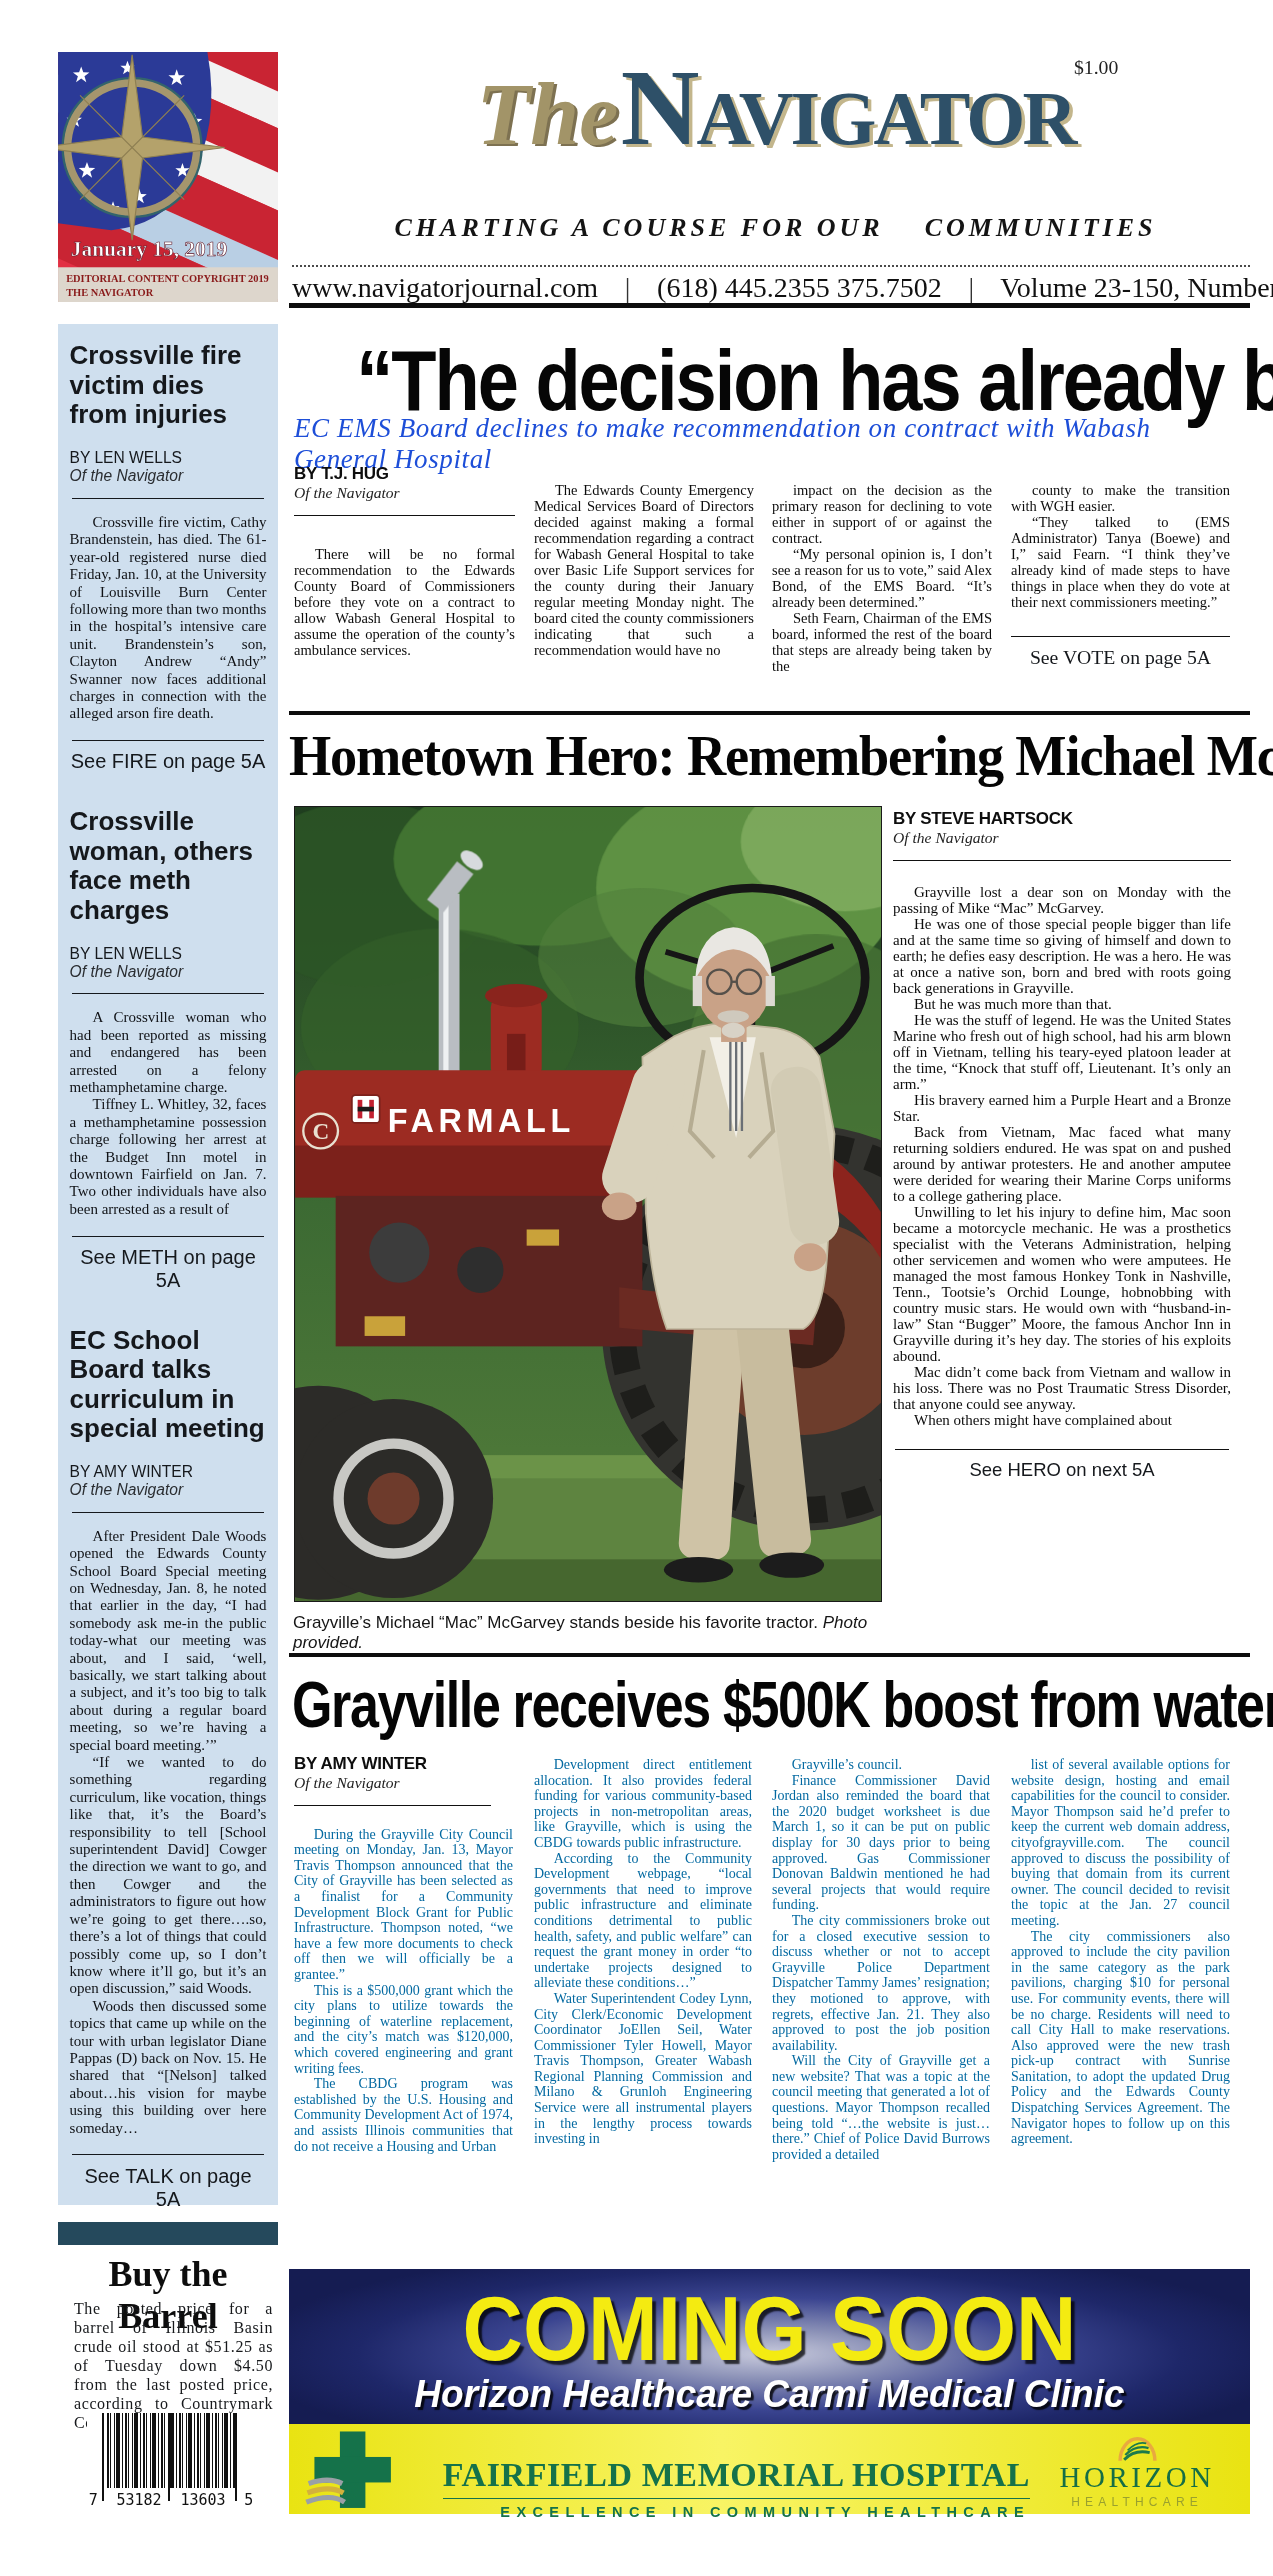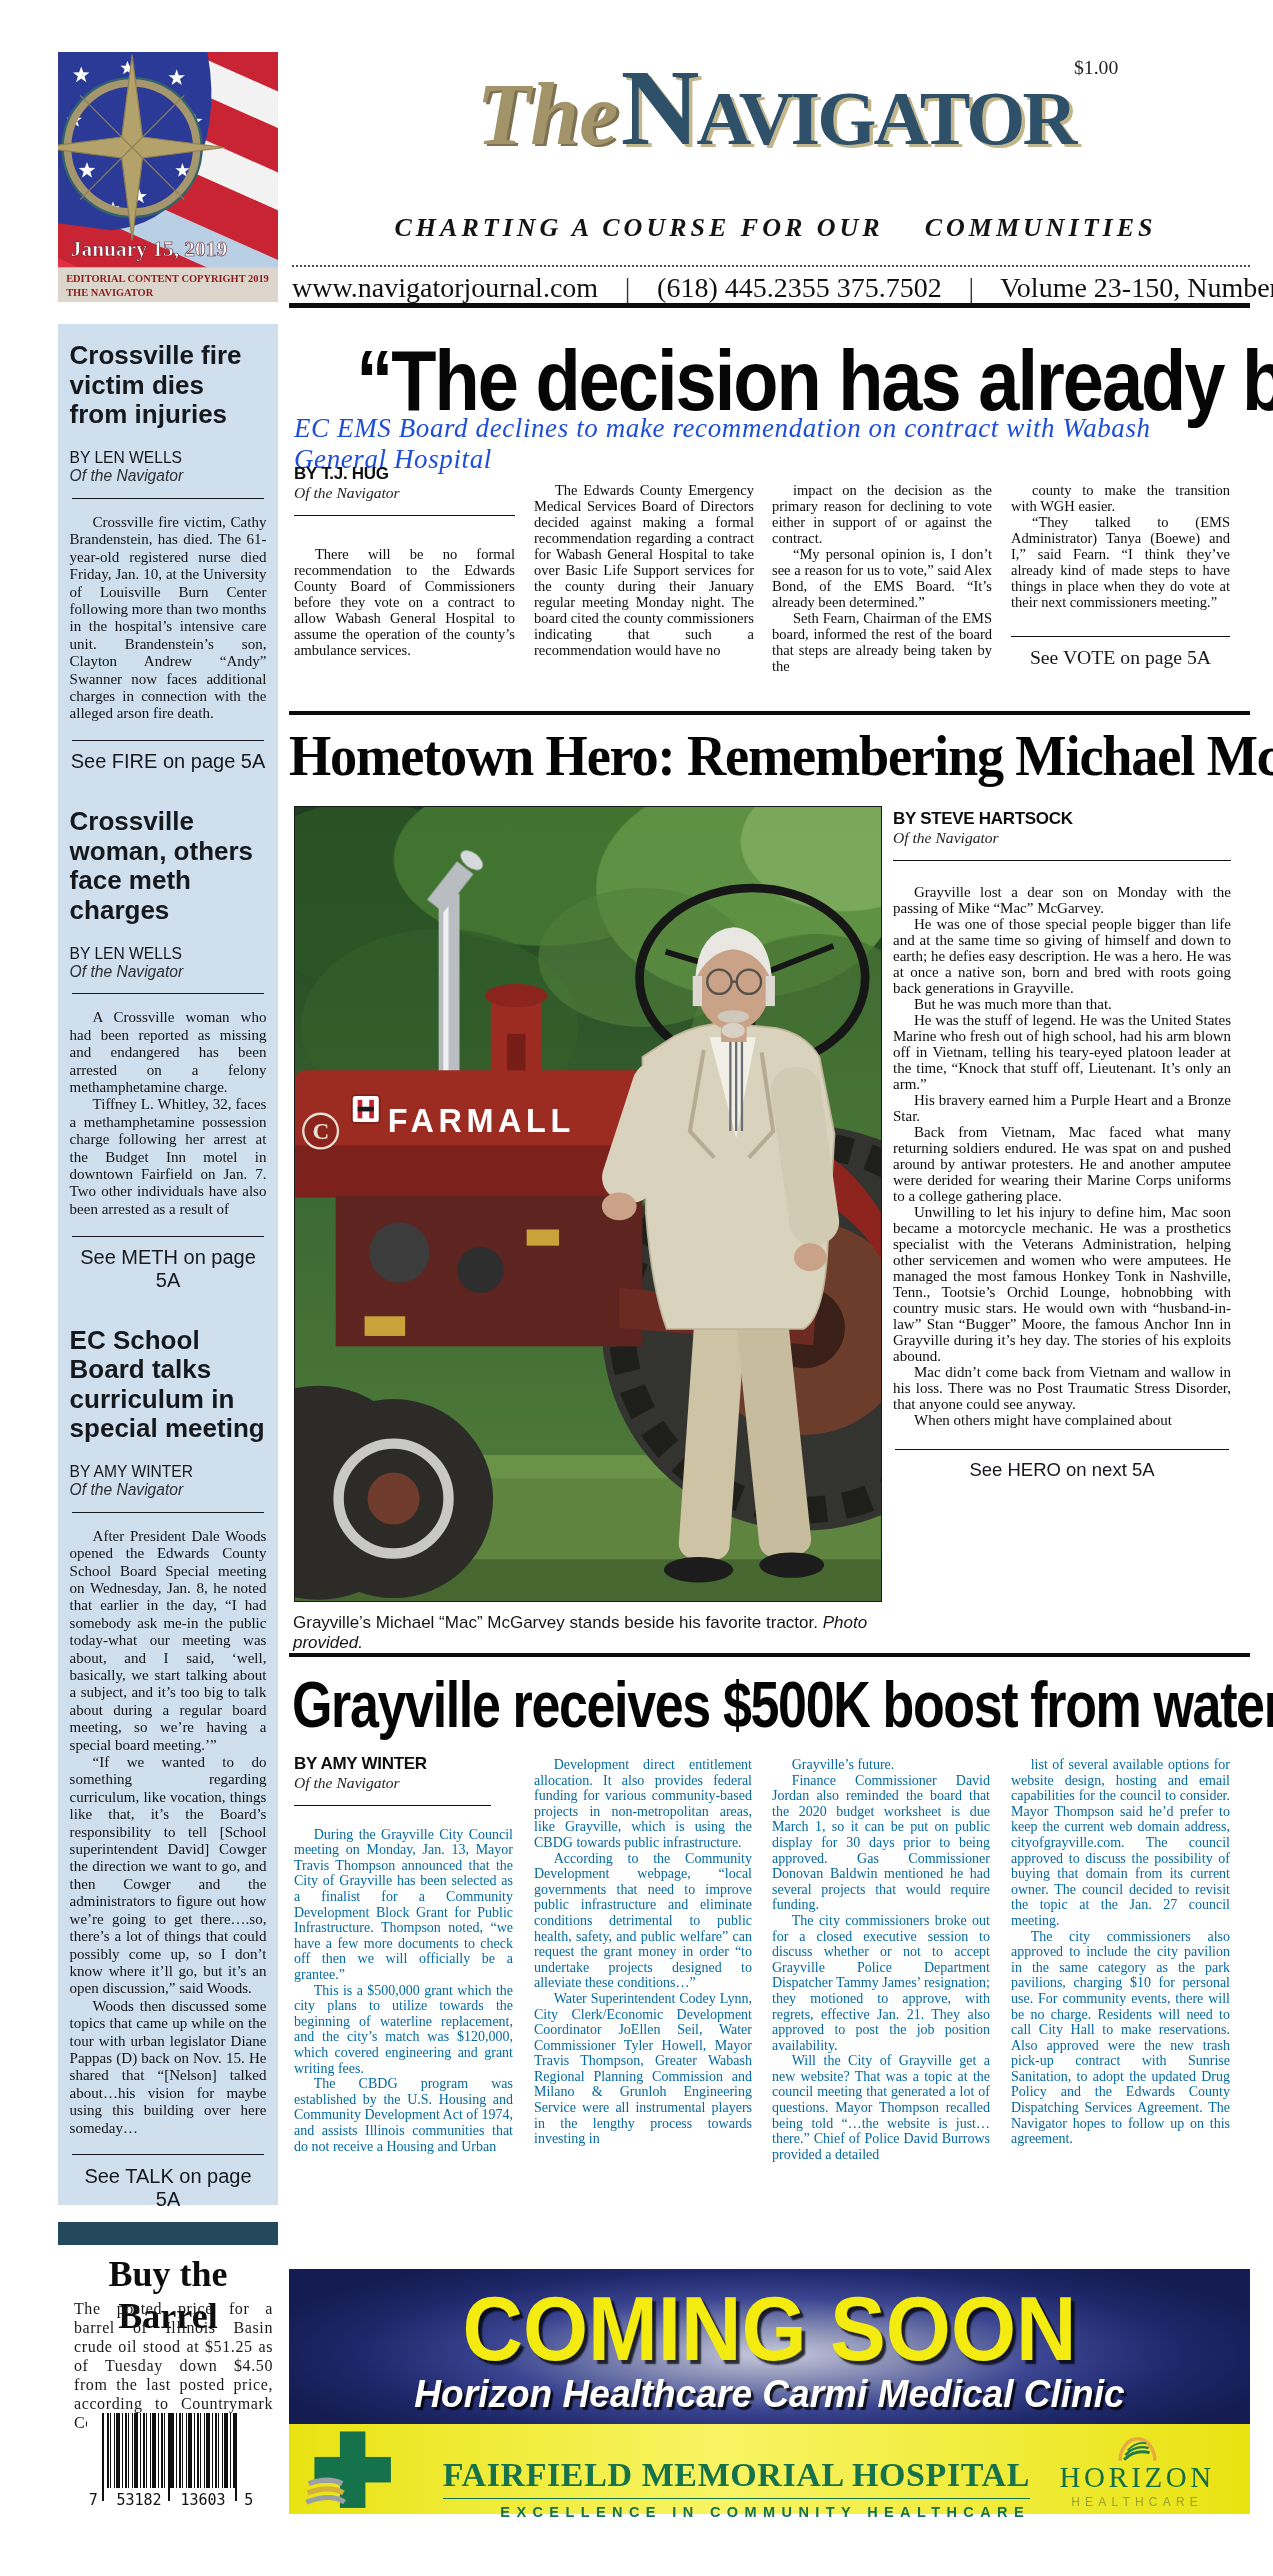--- a/index.html
+++ b/index.html
@@ -421,21 +421,21 @@
       <p>This is a $500,000 grant which the city plans to utilize towards the beginning of waterline replacement, and the city’s match was $120,000, which covered engineering and grant writing fees.</p>
       <p>The CBDG program was established by the U.S. Housing and Community Development Act of 1974, and assists Illinois communities that do not receive a Housing and Urban</p>
     </div>
   </div>
   <div class="abs gr-news" id="grant-c2">
     <p>Development direct entitlement allocation. It also provides federal funding for various community-based projects in non-metropolitan areas, like Grayville, which is using the CBDG towards public infrastructure.</p>
     <p>According to the Community Development webpage, “local governments that need to improve public infrastructure and eliminate conditions detrimental to public health, safety, and public welfare” can request the grant money in order “to undertake projects designed to alleviate these conditions…”</p>
     <p>Water Superintendent Codey Lynn, City Clerk/Economic Development Coordinator JoEllen Seil, Water Commissioner Tyler Howell, Mayor Travis Thompson, Greater Wabash Regional Planning Commission and Milano &amp; Grunloh Engineering Service were all instrumental players in the lengthy process towards investing in</p>
   </div>
   <div class="abs gr-news" id="grant-c3">
-    <p>Grayville’s future.</p>
+    <p>Grayville’s council.</p>
     <p>Finance Commissioner David Jordan also reminded the board that the 2020 budget worksheet is due March 1, so it can be put on public display for 30 days prior to being approved. Gas Commissioner Donovan Baldwin mentioned he had several projects that would require funding.</p>
     <p>The city commissioners broke out for a closed executive session to discuss whether or not to accept Grayville Police Department Dispatcher Tammy James’ resignation; they motioned to approve, with regrets, effective Jan. 21. They also approved to post the job position availability.</p>
     <p>Will the City of Grayville get a new website? That was a topic at the council meeting that generated a lot of questions. Mayor Thompson recalled being told “…the website is just…there.” Chief of Police David Burrows provided a detailed</p>
   </div>
   <div class="abs gr-news" id="grant-c4">
     <p>list of several available options for website design, hosting and email capabilities for the council to consider. Mayor Thompson said he’d prefer to keep the current web domain address, cityofgrayville.com. The council approved to discuss the possibility of buying that domain from its current owner. The council decided to revisit the topic at the Jan. 27 council meeting.</p>
     <p>The city commissioners also approved to include the city pavilion in the same category as the park pavilions, charging $10 for personal use. For community events, there will be no charge. Residents will need to call City Hall to make reservations. Also approved were the new trash pick-up contract with Sunrise Sanitation, to adopt the updated Drug Policy and the Edwards County Dispatching Services Agreement. The Navigator hopes to follow up on this agreement.</p>
   </div>
 
   <div class="abs" id="ad-navy">

